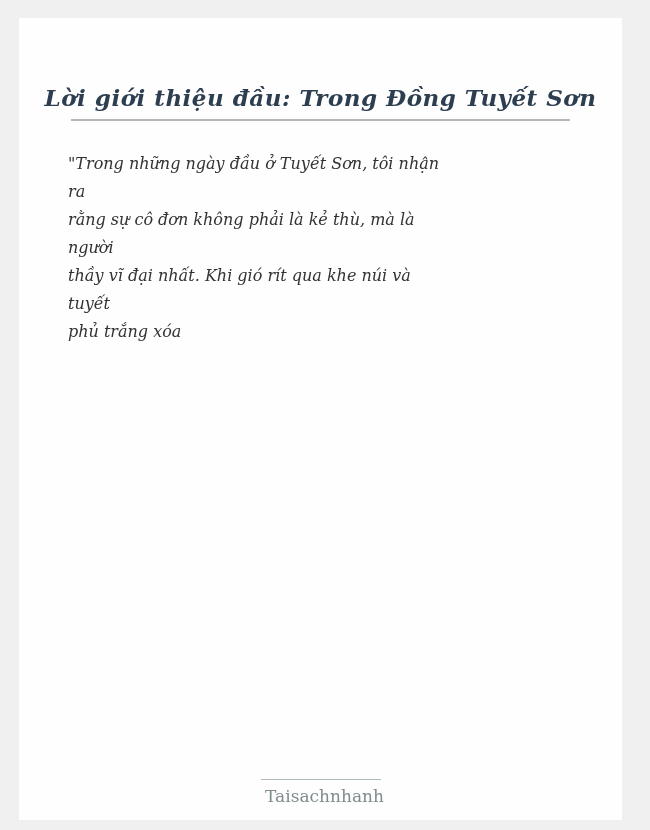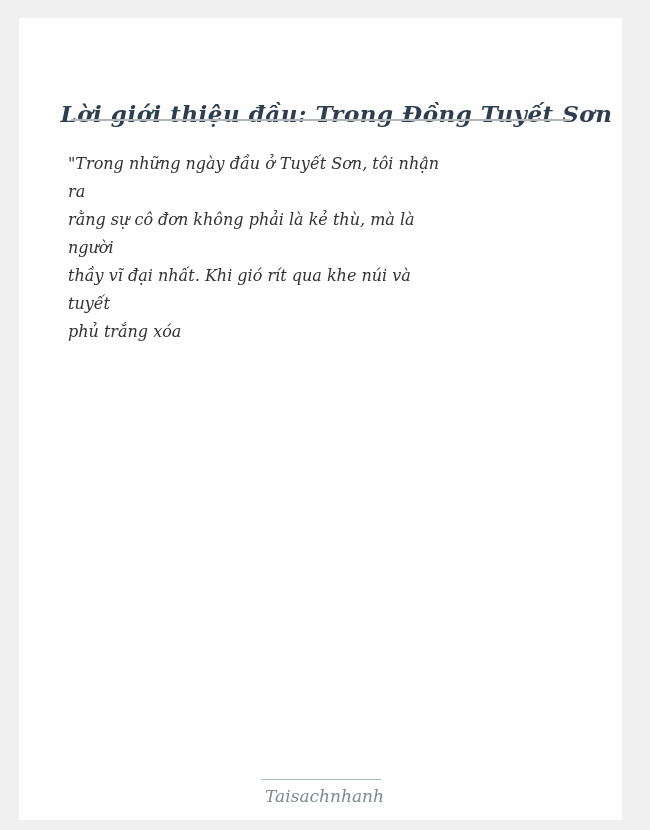--- a/index.html
+++ b/index.html
@@ -27,21 +27,21 @@
     top: 66px;
     left: 0;
     width: 100%;
     text-align: center;
     font-family: "DejaVu Serif", serif;
     font-style: italic;
     font-weight: 700;
     font-size: 23px;
     letter-spacing: 0.5px;
     color: var(--title-color, #2c3e50);
-    margin: 16px;
+    margin: 0;
   }
   .title-rule {
     position: absolute;
     top: 101px;
     left: 52px;
     right: 52px;
     height: 0;
     border-top: 2px solid var(--title-rule-color, #b4b7ba);
   }
   .doc-paragraph {
@@ -66,21 +66,20 @@
     text-align: center;
   }
   .footer-rule {
     width: 120px;
     height: 0;
     margin: 0 auto 6px auto;
     border-top: 1px solid var(--footer-rule-color, #b0bcbc);
   }
   .footer-brand {
     font-family: "DejaVu Serif", serif;
-    font-style: italic;
     font-size: 17px;
     color: var(--footer-color, #7f8c8d);
     margin-left: 8px;
   }
 </style>
 </head>
 <body style="--canvas-bg: #f0f0f0; --page-bg: #fefefe; --title-color: #2c3e50; --title-rule-color: #b4b7ba; --body-color: #333333; --footer-rule-color: #b0bcbc; --footer-color: #7f8c8d;">
 
 <div class="page">
 

